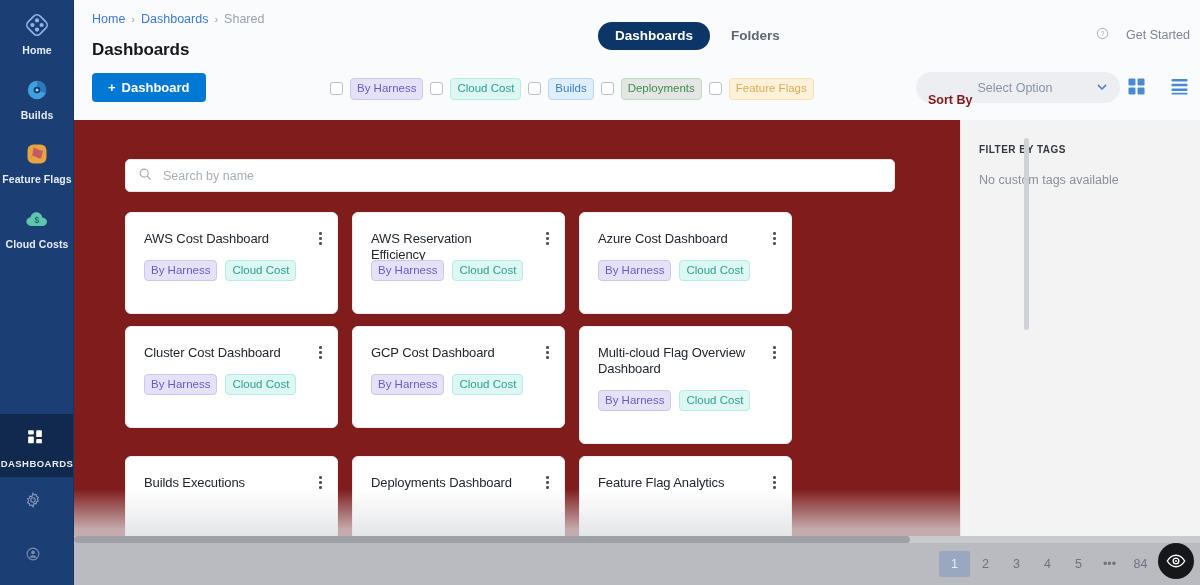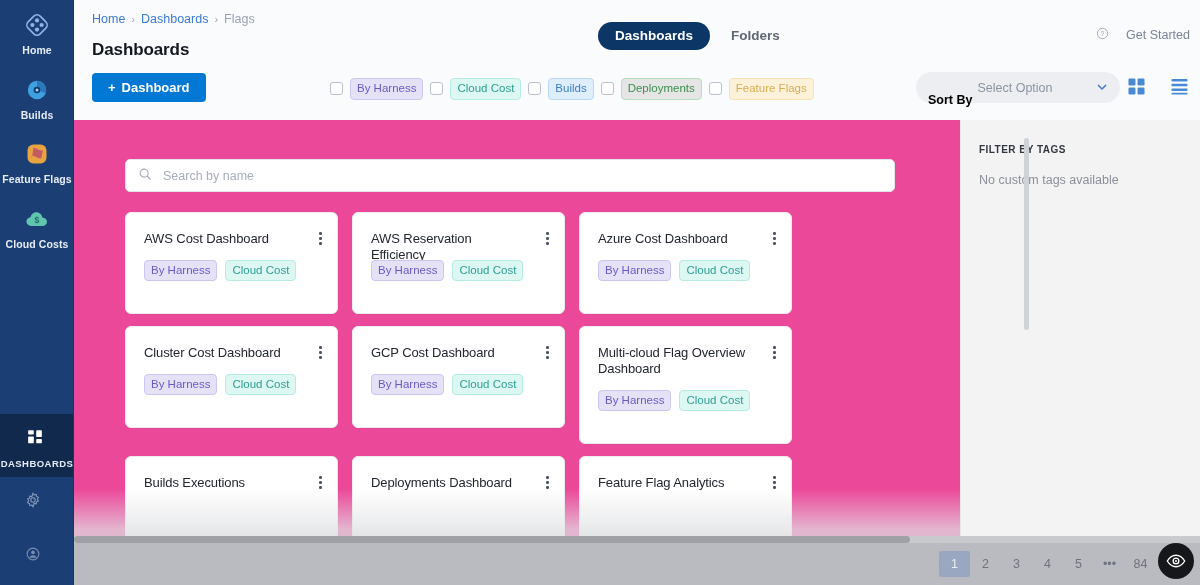--- a/index.html
+++ b/index.html
@@ -92,32 +92,32 @@
   }
   .tag {
     font-size: 11.5px; line-height: 1; padding: 4px 6px;
     border-radius: 4px; border: 1px solid transparent; cursor: pointer; white-space: nowrap;
   }
   .sortby {
     position: absolute; right: 80px; top: 4px;
     width: 204px; height: 31px; border-radius: 16px; background: #eceef2;
     display: flex; align-items: center; padding: 0 12px; cursor: pointer;
   }
-  .sortby .lbl { font-size: 12.5px; font-weight: 700; color: #000000; margin-top: 24px; }
+  .sortby .lbl { font-size: 12.5px; font-weight: 700; color: #7f1d1d; margin-top: 24px; }
   .sortby .ph { font-size: 12.5px; color: #8b93a3; margin-left: 5px; }
   .sortby .cv { margin-left: auto; color: #4a7fd0; font-size: 11px; }
   .viewbtn { position: absolute; top: 10px; cursor: pointer; }
   .viewbtn.grid { right: 55px; }
   .viewbtn.list { right: 12px; }
 
   
   .content { position: absolute; left: 0; top: 120px; right: 0; bottom: 0; background: #f3f3f4; }
   .listpane {
     position: absolute; left: 0; top: 0; width: 886px; bottom: 0;
-    background: #ec4899; overflow: hidden; padding-left: 48px;
+    background: #7f1d1d; overflow: hidden; padding-left: 48px;
   }
   .search {
     position: absolute; left: 51px; top: 39px; width: 770px; height: 33px;
     background: #fff; border: 1px solid #e2e5ea; border-radius: 5px;
     display: flex; align-items: center; padding: 0 12px; gap: 9px;
   }
   .search input {
     border: 0; outline: 0; width: 100%; background: transparent;
     font-size: 12.5px; color: #2a2e38; font-family: "Liberation Sans", sans-serif;
   }
@@ -294,21 +294,21 @@
   </nav>
 
   <div class="main">
 
     <div class="topbar">
       <div class="crumbs">
         <a>Home</a>
         <span class="sep">›</span>
         <a>Dashboards</a>
         <span class="sep">›</span>
-        <span class="cur">Flags</span>
+        <span class="cur">Shared</span>
       </div>
 
       <div class="page-title">Dashboards</div>
 
       <div class="seg">
         <div class="seg-btn on">Dashboards</div>
         <div class="seg-btn">Folders</div>
       </div>
 
       <div class="getstarted">

